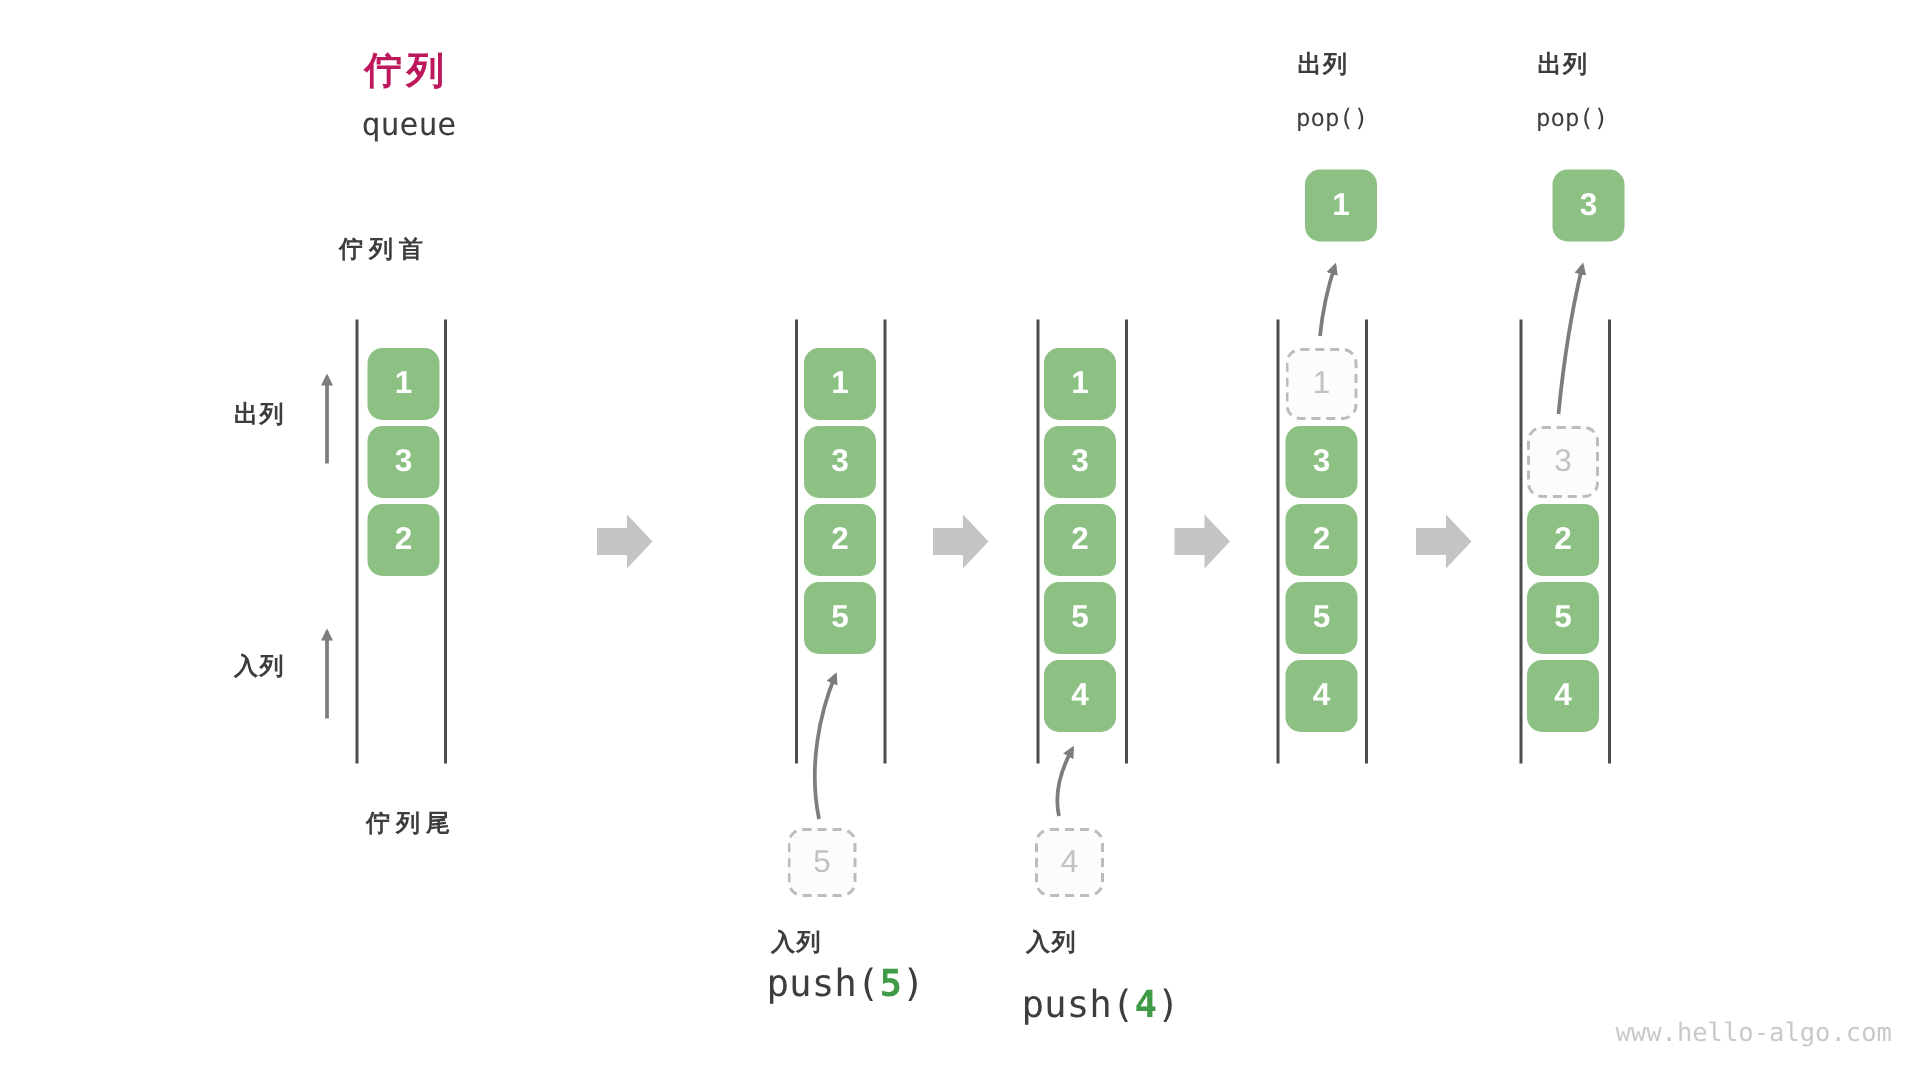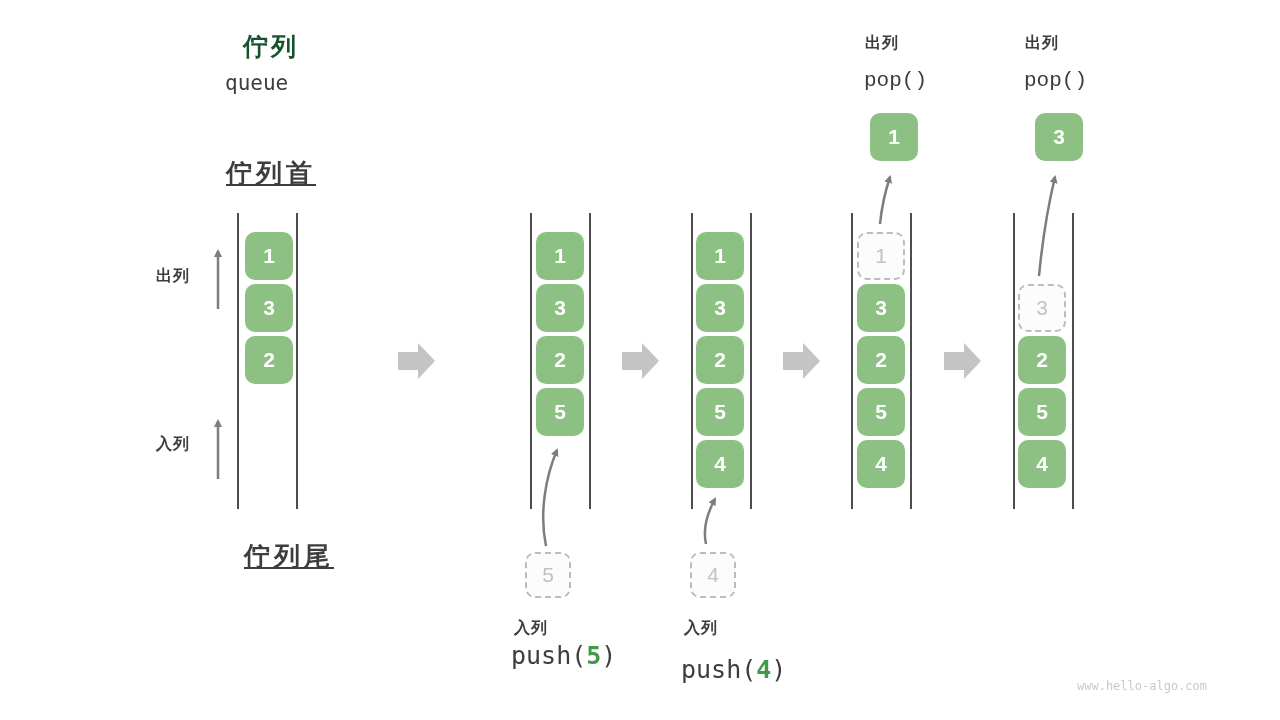--- a/index.html
+++ b/index.html
@@ -2,49 +2,49 @@
 <html><head>
 <meta charset="utf-8">
 <style>
   html,body{margin:0;padding:0;background:#fff;}
   .canvas{
     position:relative;width:1280px;height:720px;background:#ffffff;
     font-family:"Liberation Sans",sans-serif;overflow:hidden;
   }
   .abs{position:absolute;}
   .cjk-bold{font-weight:700;color:#3d3d3d;}
-  .title-zh{font-size:25px;font-weight:700;color:#14532d;letter-spacing:3px;}
+  .title-zh{font-size:25px;font-weight:700;color:#be185d;letter-spacing:3px;}
   .title-en{font-size:21px;color:#3d3d3d;font-family:"DejaVu Sans Mono",monospace;}
-  .side-label{font-size:26px;letter-spacing:4px;text-decoration:underline;}
+  .side-label{font-size:16px;letter-spacing:4px;}
   .op-label{font-size:16px;letter-spacing:1px;}
   .code{font-family:"DejaVu Sans Mono",monospace;color:#3d3d3d;}
-  .code-pop{font-size:21px;font-family:Liberation Mono, monospace;}
+  .code-pop{font-size:16px;}
   .code-push{font-size:25px;}
   .code-arg{color:#3f9b47;font-weight:700;}
   .vline{width:2px;height:296px;background:#4d4d4d;}
   .qbox{
     width:48px;height:48px;border-radius:10px;background:#8dc183;
     display:flex;align-items:center;justify-content:center;
     color:#ffffff;font-size:21px;font-weight:700;
   }
   .ghost{
     background:#fcfcfc;border:2px dashed #bcbcbc;color:#c2c2c2;
     font-weight:500;box-sizing:border-box;
   }
   .ghost-sm{width:46px;height:46px;}
-  .watermark{font-family:"DejaVu Sans Mono",monospace;font-size:12px;color:#c9c9c9;}
+  .watermark{font-family:"DejaVu Sans Mono",monospace;font-size:17px;color:#c9c9c9;}
   svg.overlay{position:absolute;left:0;top:0;pointer-events:none;}
 </style>
 </head>
 <body>
 
 <div class="canvas">
 
   <div class="abs title-zh" style="left:243px;top:30px;">佇列</div>
-  <div class="abs title-en" style="left:225px;top:71px;">queue</div>
+  <div class="abs title-en" style="left:241px;top:71px;">queue</div>
 
   <div class="abs cjk-bold side-label" style="left:226px;top:156px;">佇列首</div>
   <div class="abs cjk-bold side-label" style="left:244px;top:539px;">佇列尾</div>
 
   <div class="abs cjk-bold op-label" style="left:156px;top:266px;">出列</div>
   <div class="abs cjk-bold op-label" style="left:156px;top:434px;">入列</div>
 
   <div class="abs vline" style="left:237px;top:213px;"></div>
   <div class="abs vline" style="left:296px;top:213px;"></div>
   <div class="abs vline" style="left:530px;top:213px;"></div>

